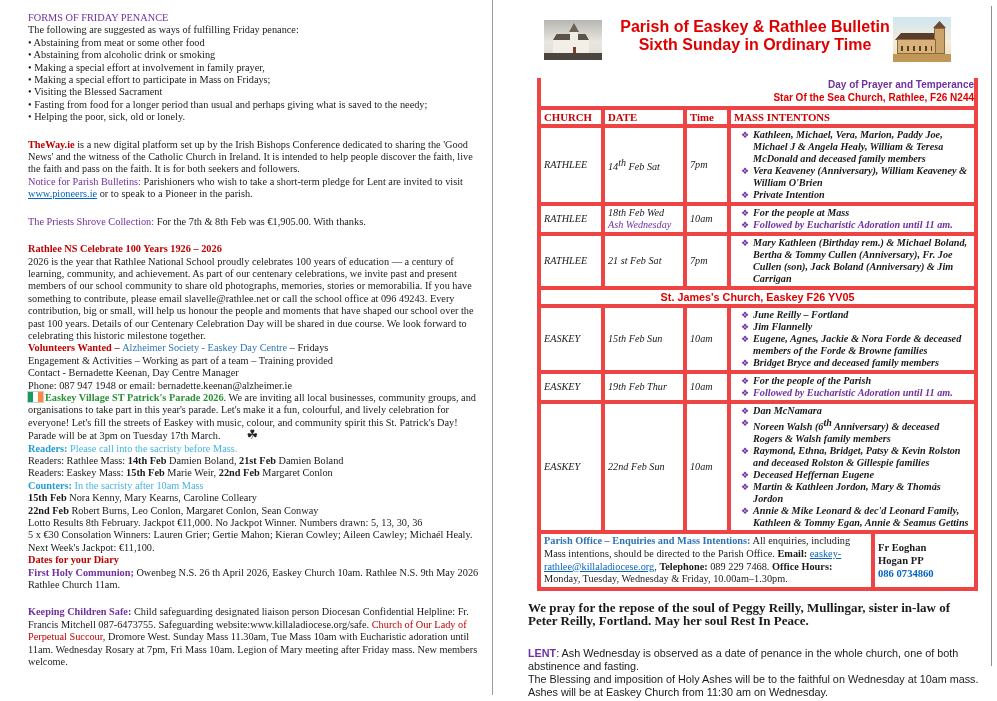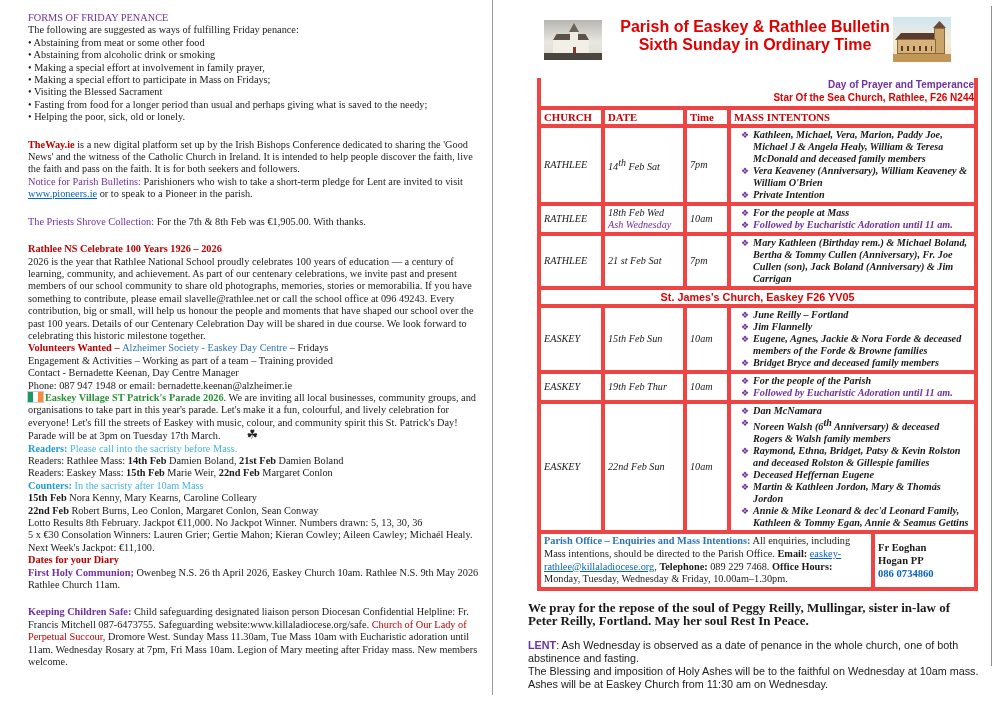--- a/index.html
+++ b/index.html
@@ -72,21 +72,21 @@
   .intent-line{display:flex;align-items:flex-start}
   .diamond{color:#7030a0;flex:0 0 auto;font-size:9px;padding:0 4px 0 7px;line-height:12px}
   .itext{font-weight:700;font-style:italic;flex:1 1 auto}
   td.sec-row{text-align:center;font-family:"Liberation Sans",sans-serif;font-weight:700;
      color:#e00000;font-size:10.8px;padding:1px}
   td.office-cell{font-size:10.3px;line-height:12.6px;vertical-align:top;padding:2px 4px;word-wrap:break-word}
   td.priest-cell{vertical-align:top;font-weight:700;font-size:10.6px;line-height:13px;padding:2px 4px}
 
   
   .rip{margin:10px 0 0 8px;width:450px;font-weight:700;font-size:13px;line-height:13px}
-  .lent{margin:12px 0 0 8px;width:452px;font-family:"Liberation Sans",sans-serif;
+  .lent{margin:20px 0 0 8px;width:452px;font-family:"Liberation Sans",sans-serif;
      font-size:10.8px;line-height:13.2px}
 </style>
 </head>
 <body>
 
 <div class="page-left">
     <div class="block"><span class="s-purple">FORMS OF FRIDAY PENANCE</span></div>
     <div class="block"><span>The following are suggested as ways of fulfilling Friday penance:</span></div>
     <div class="block"><span>• Abstaining from meat or some other food</span></div>
     <div class="block"><span>• Abstaining from alcoholic drink or smoking</span></div>

